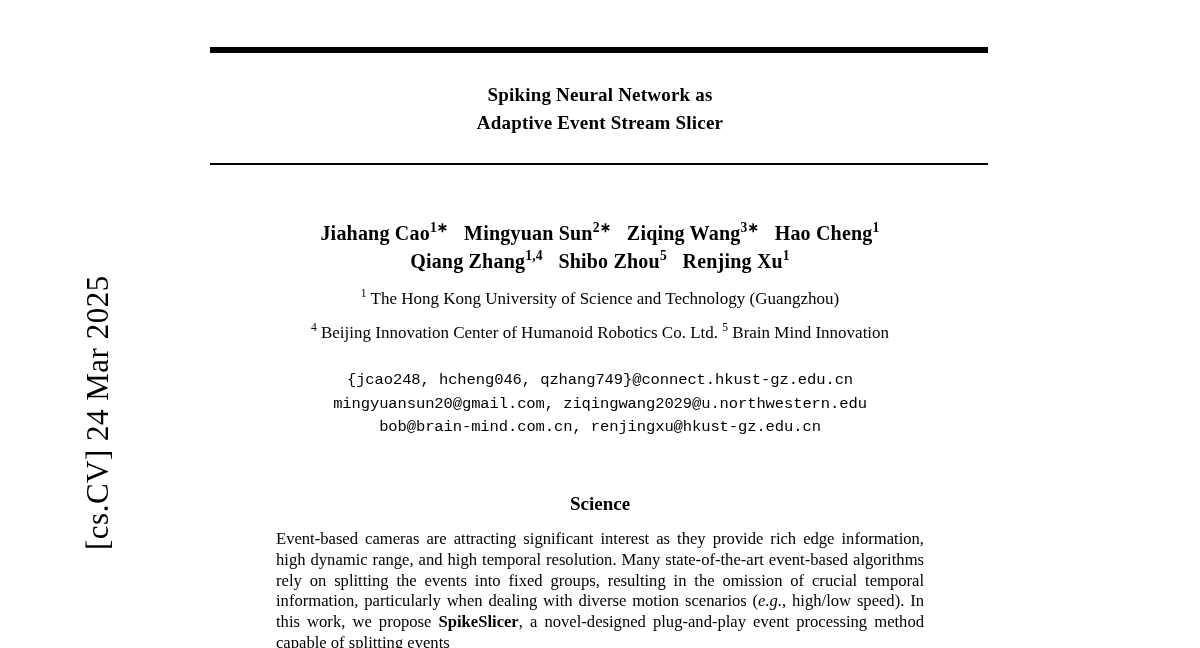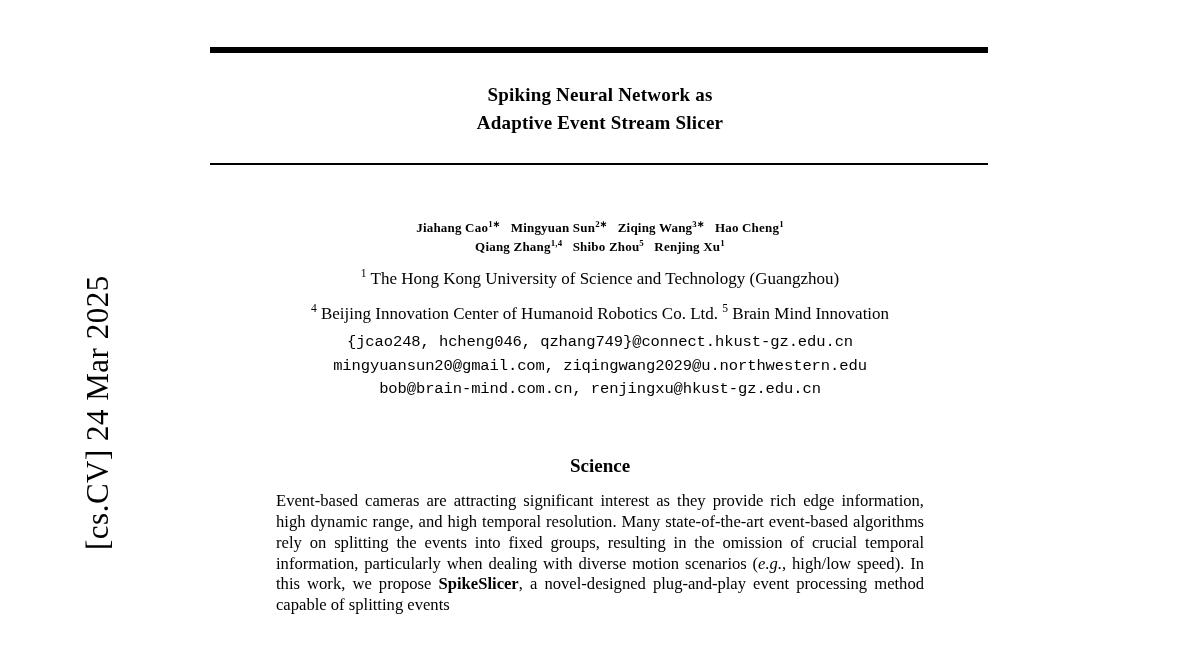--- a/index.html
+++ b/index.html
@@ -70,37 +70,37 @@
     letter-spacing: 0.2px;
   }
 
   .authors {
     text-align: center;
     margin-top: 54px;
   }
   .authors .aline {
     font-family: "Liberation Serif", serif;
     font-weight: bold;
-    font-size: 13px;
+    font-size: 20px;
     line-height: 1.42;
     letter-spacing: 0.2px;
   }
   .affils {
     text-align: center;
     margin-top: 1px;
   }
   .affils .aff {
     font-family: Liberation Serif, serif;
     font-size: 17px;
     line-height: 1.33;
     margin-top: 12px;
   }
   .emails {
     text-align: center;
-    margin-top: 6px;
+    margin-top: 24px;
   }
   .emails .em {
     font-family: "Liberation Mono", monospace;
     font-size: 15.5px;
     line-height: 1.52;
     letter-spacing: -0.1px;
   }
 
   sup {
     font-size: 0.68em;

